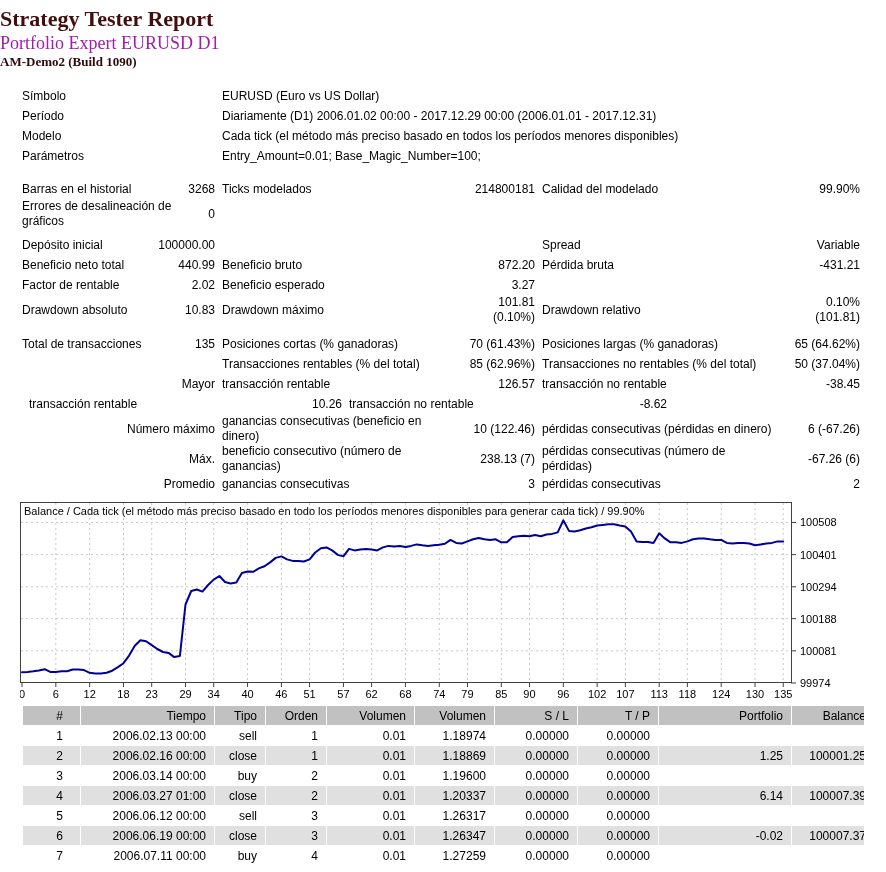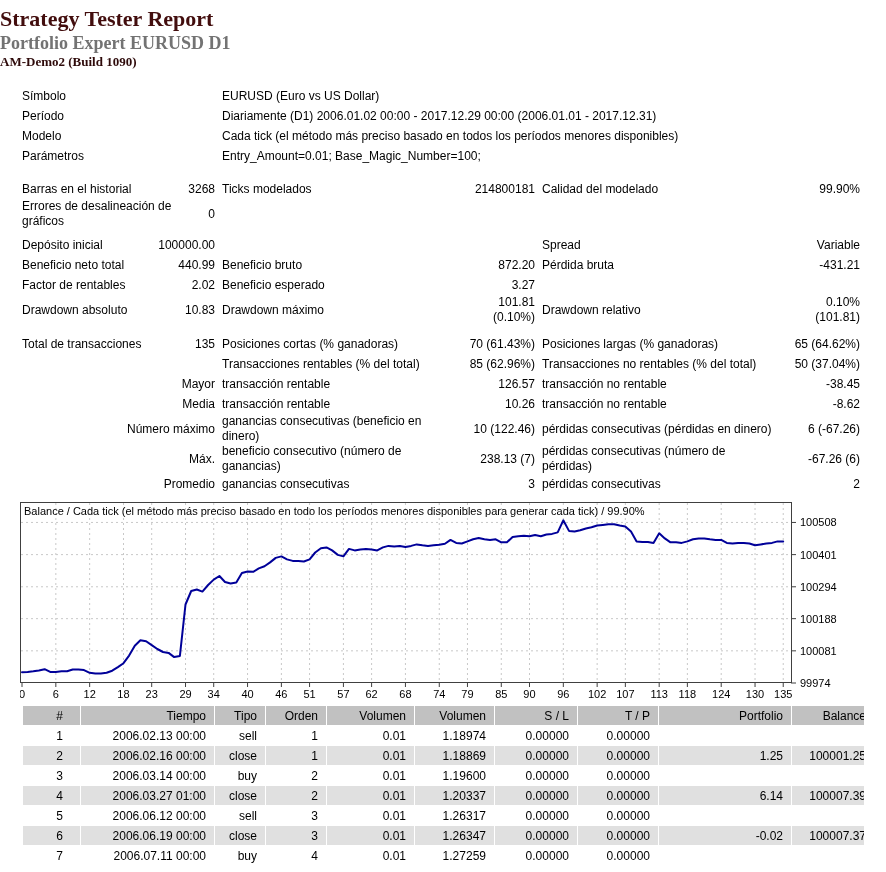--- a/index.html
+++ b/index.html
@@ -6,22 +6,22 @@
   html,body{margin:0;padding:0;background:#ffffff;}
   body{
     width:886px;height:872px;overflow:hidden;
     font-family:"Liberation Sans","DejaVu Sans",sans-serif;
     font-size:12px;color:#000;position:relative;
   }
   
   .titles{text-align:left;padding-top:6px;}
   .t1{font-family:"Liberation Serif","DejaVu Serif",serif;font-weight:bold;
       font-size:22px;line-height:26px;color:#420d0d;}
-  .t2{font-family:"Liberation Serif","DejaVu Serif",serif;font-weight:bold;
-      font-size:18px;line-height:22px;color:#737373;}
+  .t2{font-family:"Liberation Serif","DejaVu Serif",serif;font-weight:normal;
+      font-size:18px;line-height:22px;color:#a21caf;}
   .t3{font-family:"Liberation Serif","DejaVu Serif",serif;font-weight:bold;
       font-size:13px;line-height:16px;color:#2e0a0a;margin-bottom:16px;}
   
   .stats{margin-left:22px;width:838px;}
   .sgroup{margin-bottom:13px;}
   .sgroup.g2{margin-bottom:6px;}
   .sgroup.g3{margin-bottom:9px;}
   .sgroup.g4{margin-bottom:0;}
   .srow{display:flex;min-height:20px;}
   .sec{display:flex;align-items:center;box-sizing:border-box;}
@@ -155,21 +155,21 @@
           <div class="lbl">Beneficio bruto</div>
           <div class="val">872.20</div>
         </div>
         <div class="sec s3">
           <div class="lbl">Pérdida bruta</div>
           <div class="val">-431.21</div>
         </div>
       </div>
       <div class="srow">
         <div class="sec s1">
-          <div class="lbl">Factor de rentables</div>
+          <div class="lbl">Factor de rentable</div>
           <div class="val">2.02</div>
         </div>
         <div class="sec s2">
           <div class="lbl">Beneficio esperado</div>
           <div class="val">3.27</div>
         </div>
         <div class="sec s3">
           <div class="lbl"></div>
           <div class="val"></div>
         </div>
@@ -228,24 +228,20 @@
         <div class="sec s2">
           <div class="lbl">transacción rentable</div>
           <div class="val">126.57</div>
         </div>
         <div class="sec s3">
           <div class="lbl">transacción no rentable</div>
           <div class="val">-38.45</div>
         </div>
       </div>
       <div class="srow">
-        <div class="sec s1">
-          <div class="lbl"></div>
-          <div class="val">Media</div>
-        </div>
         <div class="sec s2">
           <div class="lbl">transacción rentable</div>
           <div class="val">10.26</div>
         </div>
         <div class="sec s3">
           <div class="lbl">transacción no rentable</div>
           <div class="val">-8.62</div>
         </div>
       </div>
       <div class="srow">

